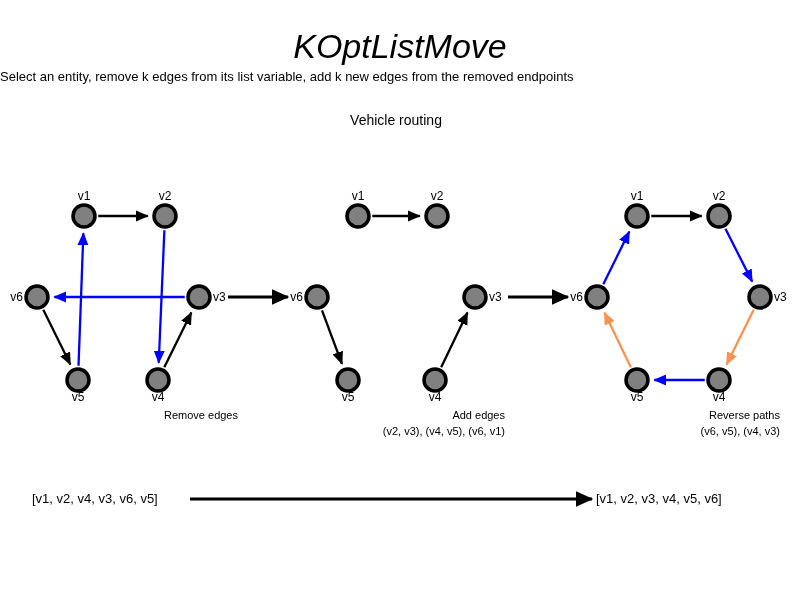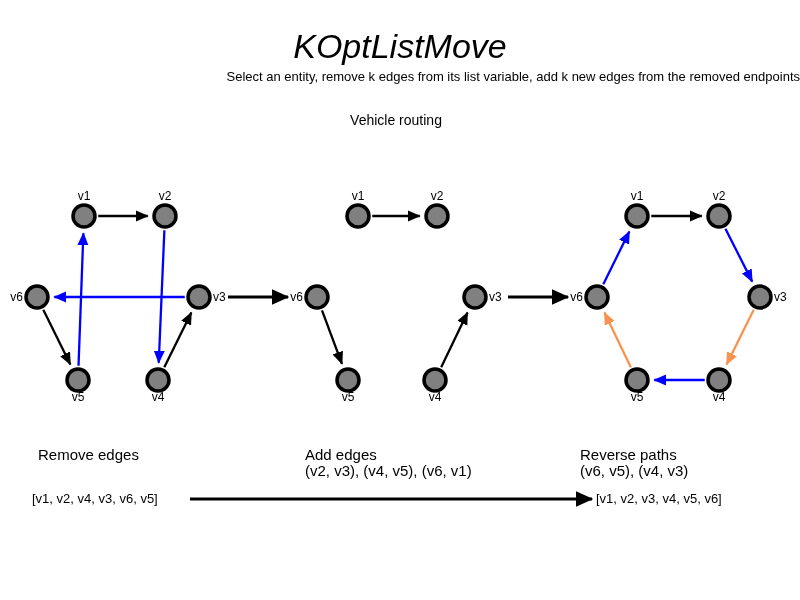--- a/index.html
+++ b/index.html
@@ -32,40 +32,39 @@
     font-weight: normal;
     letter-spacing: 0px;
     line-height: 40px;
     font-style: italic;
   }
   .subtitle {
     position: absolute;
     left: 0;
     top: 68px;
     width: 800px;
-    text-align: right;
+    text-align: left;
     font-size: 13px;
     line-height: 18px;
   }
   .section-label {
     position: absolute;
     left: 0;
     top: 110px;
     width: 792px;
     text-align: center;
     font-size: 14px;
     line-height: 20px;
   }
   .caption {
     position: absolute;
-    text-align: left;
-    font-size: 15px;
+    text-align: right;
+    font-size: 11px;
     line-height: 16px;
     white-space: nowrap;
-    margin-top: 40px;
   }
   .caption .cap-line1 { display: block; }
   .caption .cap-line2 { display: block; }
   .listbox {
     position: absolute;
     font-size: 13px;
     line-height: 16px;
     white-space: nowrap;
   }
   svg { position: absolute; left: 0; top: 0; }

